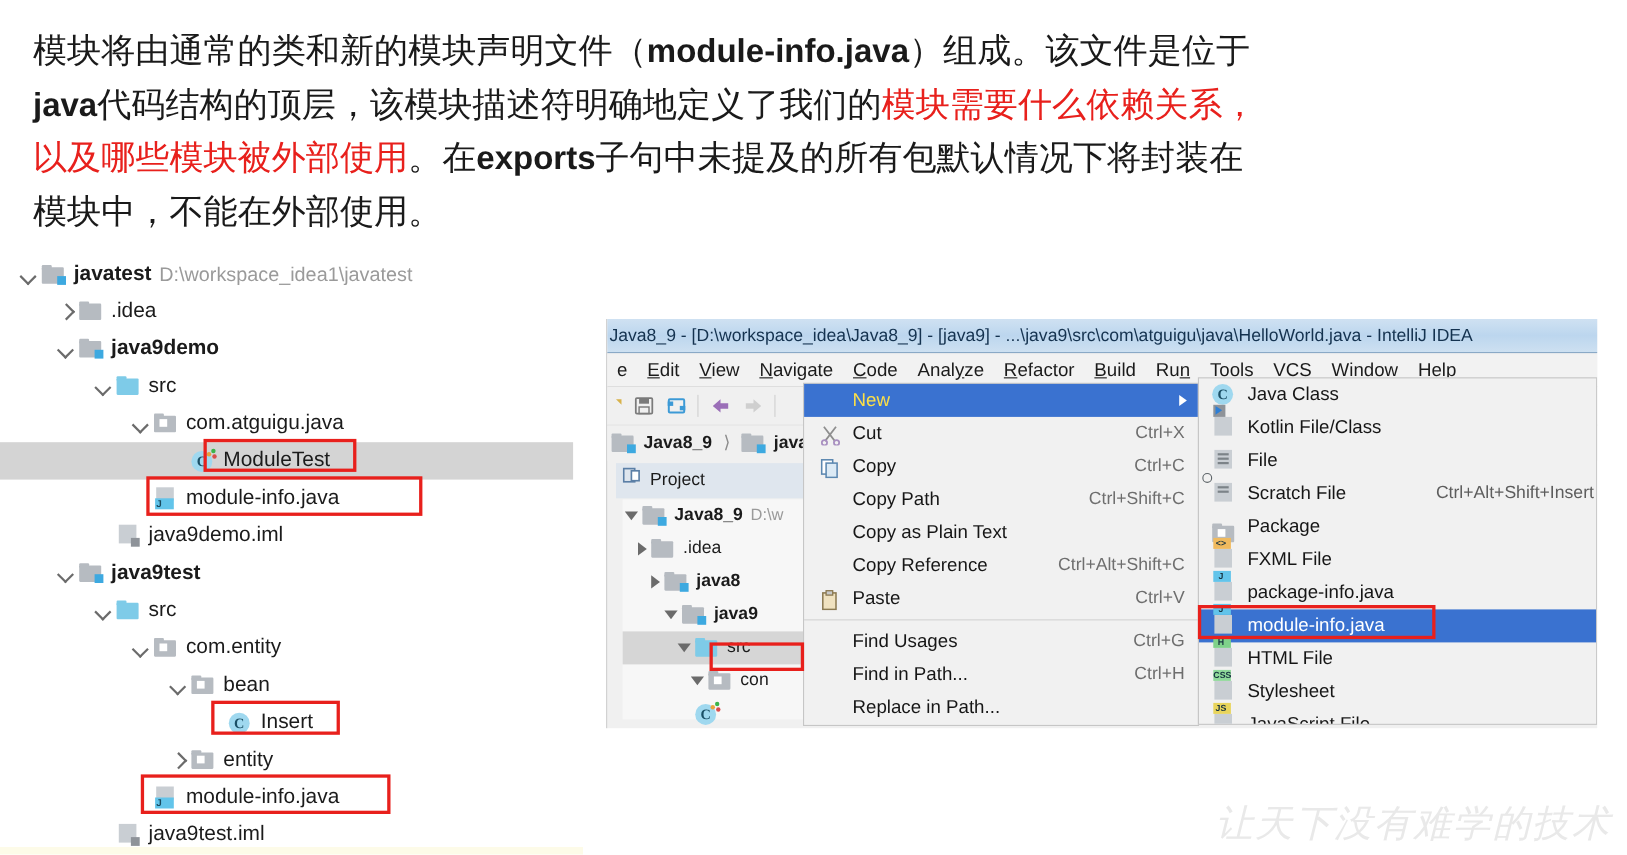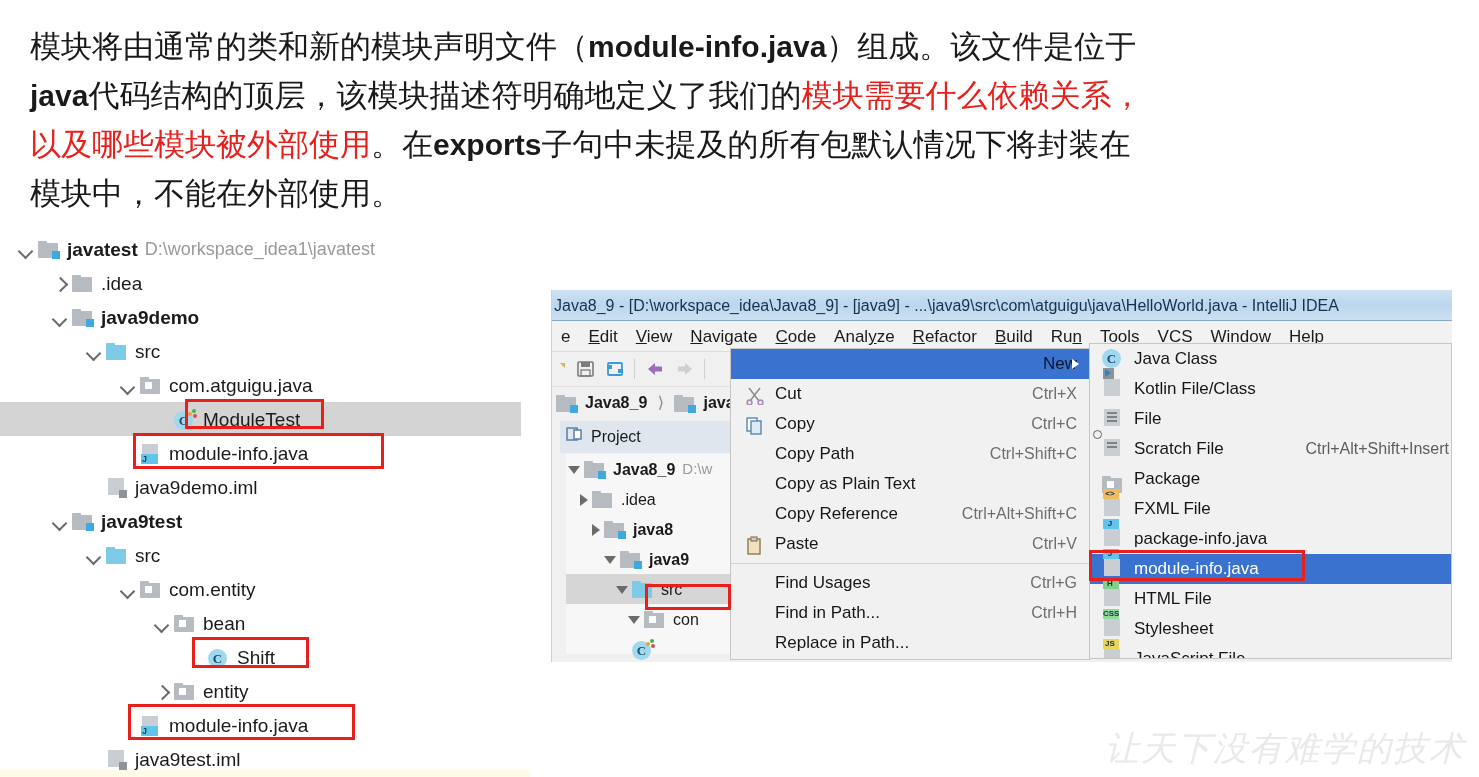--- a/index.html
+++ b/index.html
@@ -133,21 +133,21 @@
 
   
   #ctxmenu {
     position:absolute; left:178px; top:58px; width:360px; height:312px;
     background:#f1f1f1; border:1px solid #c6c6c6;
     font-size:17px; color:#161616;
   }
   #ctxmenu .cm {
     position:relative; height:30px; line-height:30px; padding-left:44px; padding-right:12px; white-space:nowrap;
   }
-  #ctxmenu .cm.sel { background:#3a72d0; color:#0f172a;text-align:right; }
+  #ctxmenu .cm.sel { background:#3a72d0; color:#fde047; }
   #ctxmenu .cm .sc { position:absolute; right:12px; top:0; color:#6e6e6e; font-size:16px;}
   #ctxmenu .cm .subarrow {
     position:absolute; right:10px; top:10px; width:0;height:0;
     border-top:5px solid transparent; border-bottom:5px solid transparent; border-left:7px solid #fff;
   }
   #ctxmenu .sepline { height:1px; background:#d3d3d3; margin:4px 0; }
   .cmi { position:absolute; left:14px; top:6px; width:20px; height:19px; }
 
   
   #submenu {
@@ -201,21 +201,21 @@
             <i style="background:#3bb54a;left:4px;top:0px;"></i>
             <i style="background:#e8a33d;left:0px;top:3px;"></i>
             <i style="background:#d94c4c;left:5px;top:5px;"></i>
           </span></span><span class="tlabel">ModuleTest</span></div>
       <div class="trow"><span style="display:inline-block;width:120px;"></span><span class="arrow"></span><span class="ic ic-jfile"><span class="pg"></span><span class="cn"></span><span class="j">J</span></span><span class="tlabel">module-info.java</span></div>
       <div class="trow"><span style="display:inline-block;width:86px;"></span><span class="arrow"></span><span class="ic ic-iml"><span class="pg"></span><span class="sq"></span></span><span class="tlabel">java9demo.iml</span></div>
       <div class="trow"><span style="display:inline-block;width:52px;"></span><span class="arrow down"></span><span class="ic ic-module"><span class="f1"></span><span class="f2"></span><span class="sq"></span></span><span class="tlabel b">java9test</span></div>
       <div class="trow"><span style="display:inline-block;width:86px;"></span><span class="arrow down"></span><span class="ic ic-src"><span class="f1"></span><span class="f2"></span></span><span class="tlabel">src</span></div>
       <div class="trow"><span style="display:inline-block;width:120px;"></span><span class="arrow down"></span><span class="ic ic-pkg"><span class="f1"></span><span class="f2"></span><span class="dot"></span></span><span class="tlabel">com.entity</span></div>
       <div class="trow"><span style="display:inline-block;width:154px;"></span><span class="arrow down"></span><span class="ic ic-pkg"><span class="f1"></span><span class="f2"></span><span class="dot"></span></span><span class="tlabel">bean</span></div>
-      <div class="trow"><span style="display:inline-block;width:188px;"></span><span class="arrow"></span><span class="ic ic-class"><span class="circ">C</span></span><span class="tlabel">Shift</span></div>
+      <div class="trow"><span style="display:inline-block;width:188px;"></span><span class="arrow"></span><span class="ic ic-class"><span class="circ">C</span></span><span class="tlabel">Insert</span></div>
       <div class="trow"><span style="display:inline-block;width:154px;"></span><span class="arrow right"></span><span class="ic ic-pkg"><span class="f1"></span><span class="f2"></span><span class="dot"></span></span><span class="tlabel">entity</span></div>
       <div class="trow"><span style="display:inline-block;width:120px;"></span><span class="arrow"></span><span class="ic ic-jfile"><span class="pg"></span><span class="cn"></span><span class="j">J</span></span><span class="tlabel">module-info.java</span></div>
       <div class="trow"><span style="display:inline-block;width:86px;"></span><span class="arrow"></span><span class="ic ic-iml"><span class="pg"></span><span class="sq"></span></span><span class="tlabel">java9test.iml</span></div>
     </div>
 
   <div class="redbox" style="left:185px; top:399px; width:139px; height:30px;"></div>
   <div class="redbox" style="left:133px; top:433px; width:251px; height:36px;"></div>
   <div class="redbox" style="left:192px; top:637px; width:117px; height:31px;"></div>
   <div class="redbox" style="left:128px; top:704px; width:227px; height:36px;"></div>
 

